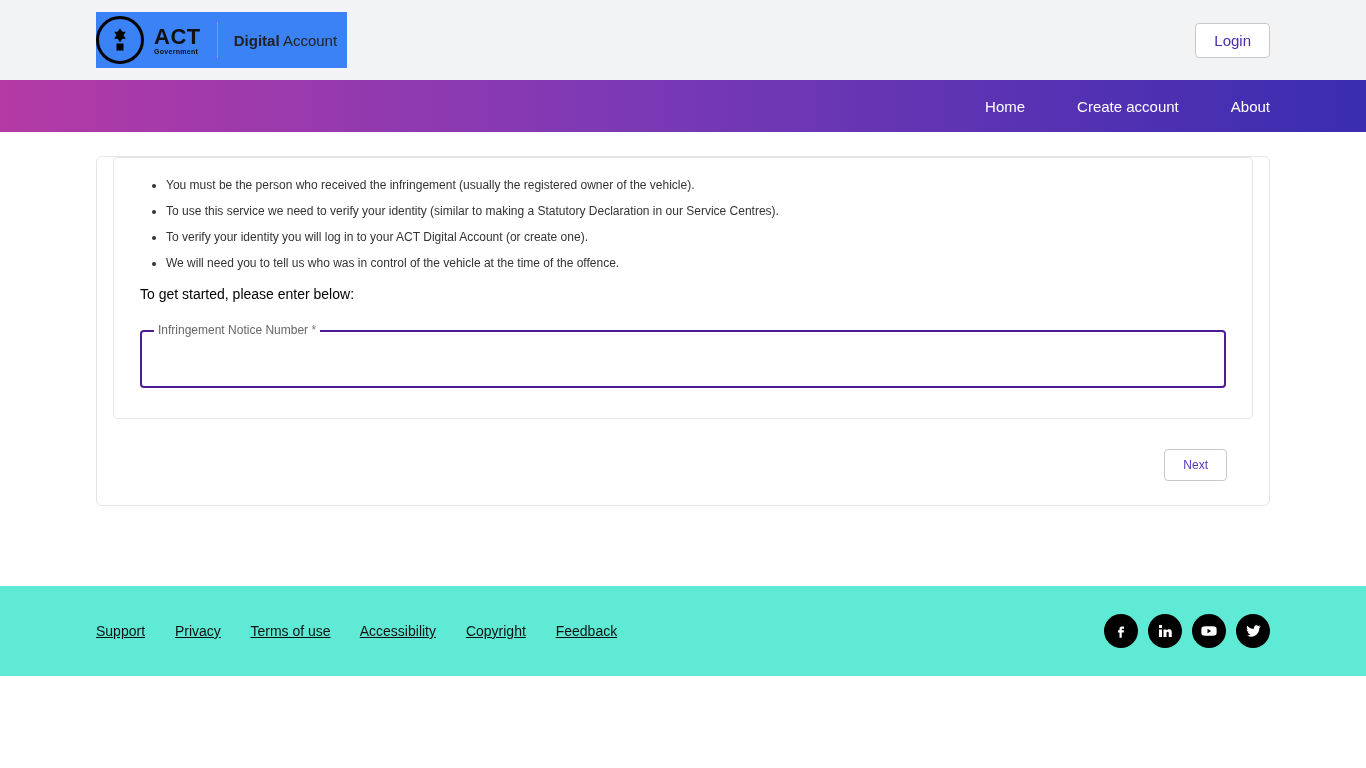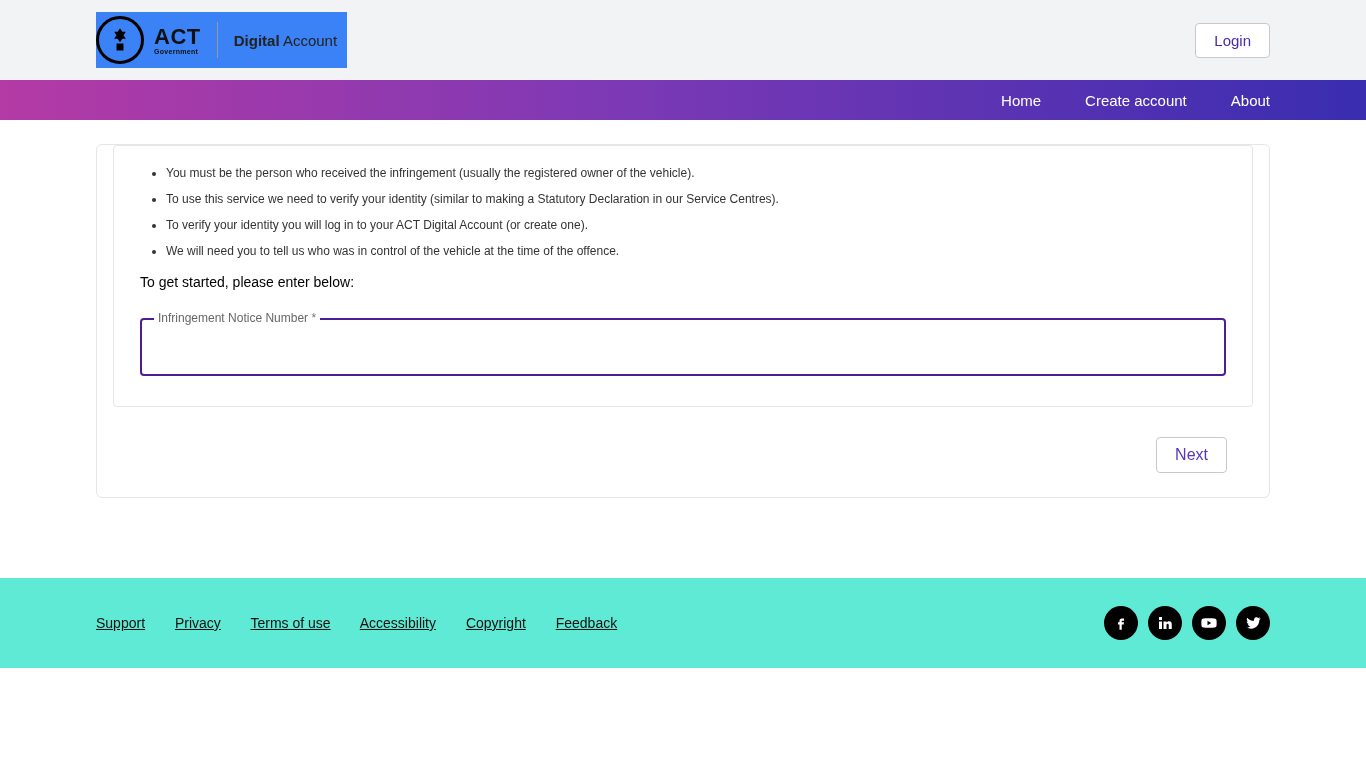--- a/index.html
+++ b/index.html
@@ -55,26 +55,27 @@
     border:1px solid #c9c9c9;
     color:#4b2aad;
     padding: 8px 18px;
     border-radius:4px;
     font-size:15px;
     cursor:pointer;
   }
 
   
   .navbar {
-    height: 40px;
+    height: 52px;
     background: linear-gradient(90deg,#b43aa5 0%, #7d39b5 45%, #3a2db0 100%);
     display:flex;
     align-items:center;
     justify-content:flex-end;
     padding: 0 96px;
+    gap: 8px;
   }
   .navbar a {
     color:#fff;
     text-decoration:none;
     font-size:15px;
     margin-left: 44px;
     cursor:pointer;
   }
 
   
@@ -140,21 +141,21 @@
     display:flex;
     justify-content:flex-end;
     padding: 30px 26px 10px 0;
   }
   .next-btn {
     background:#fff;
     border:1px solid #c9c9c9;
     color:#5a35b8;
     padding: 8px 18px;
     border-radius:4px;
-    font-size:16px;
+    font-size:12px;
     cursor:pointer;
   }
 
   
   .footer {
     background:#5eead4;
     margin-top: 40px;
     padding: 28px 96px;
     display:flex;
     align-items:center;

